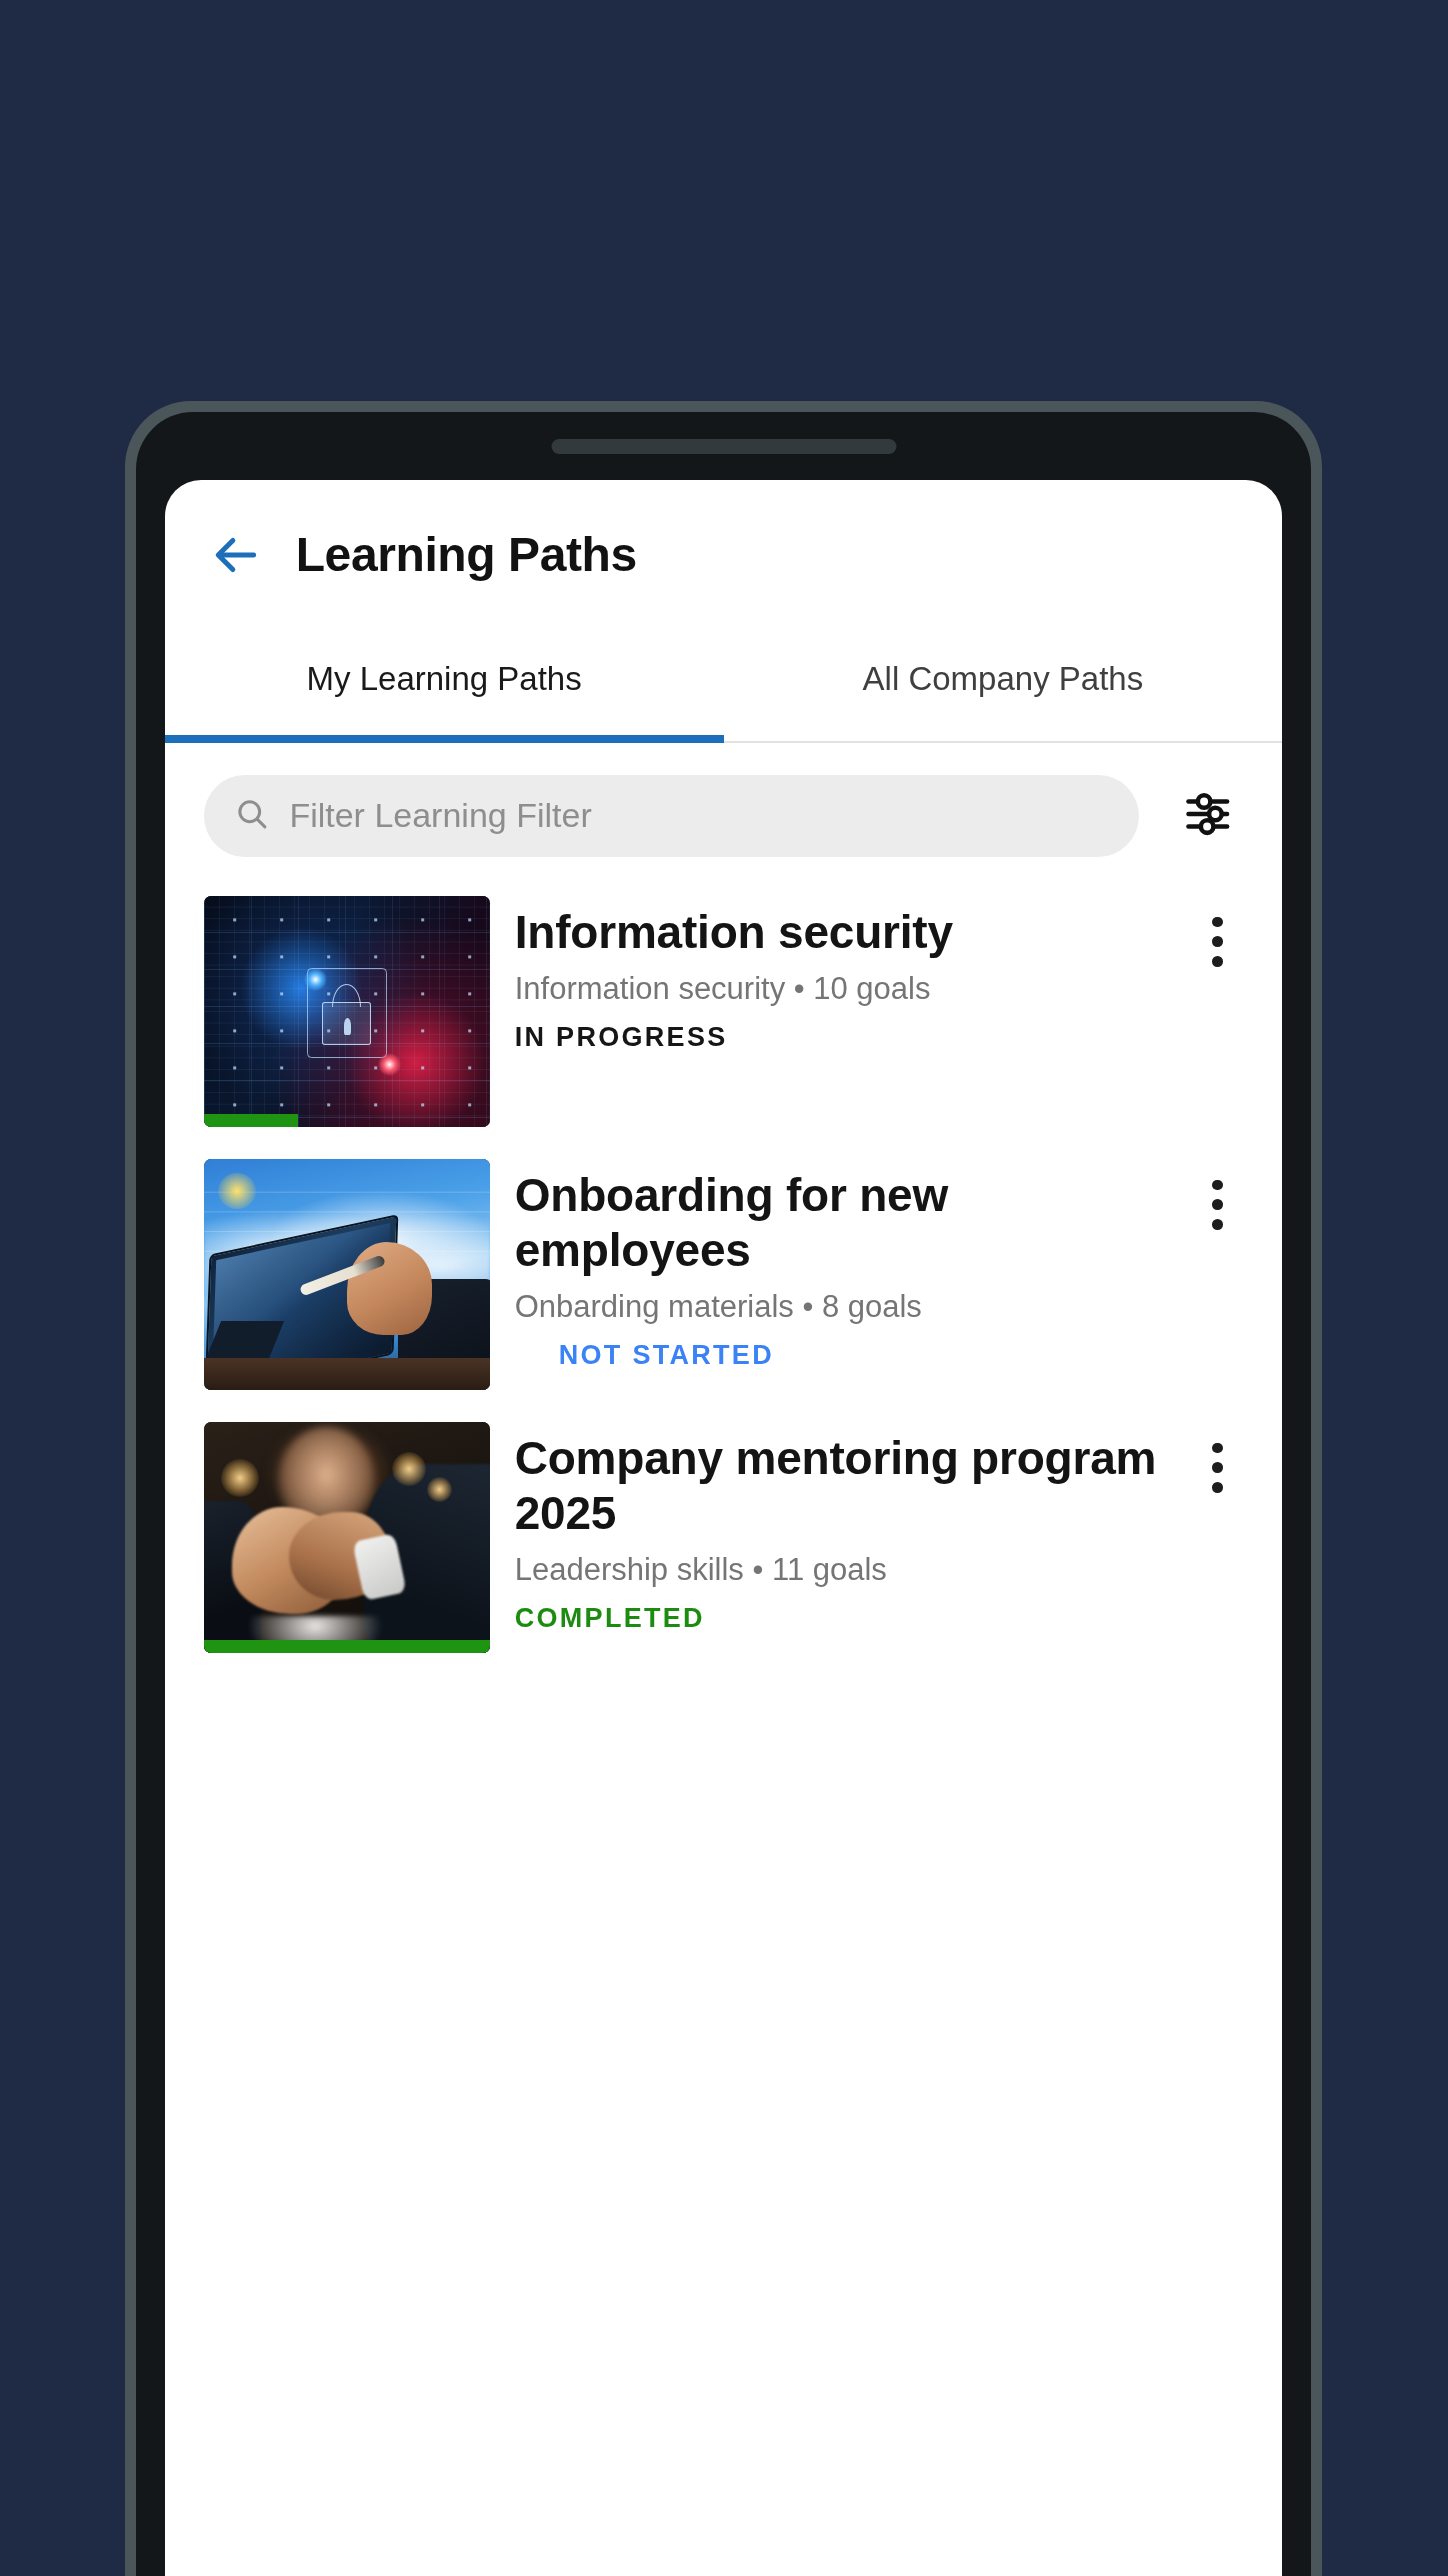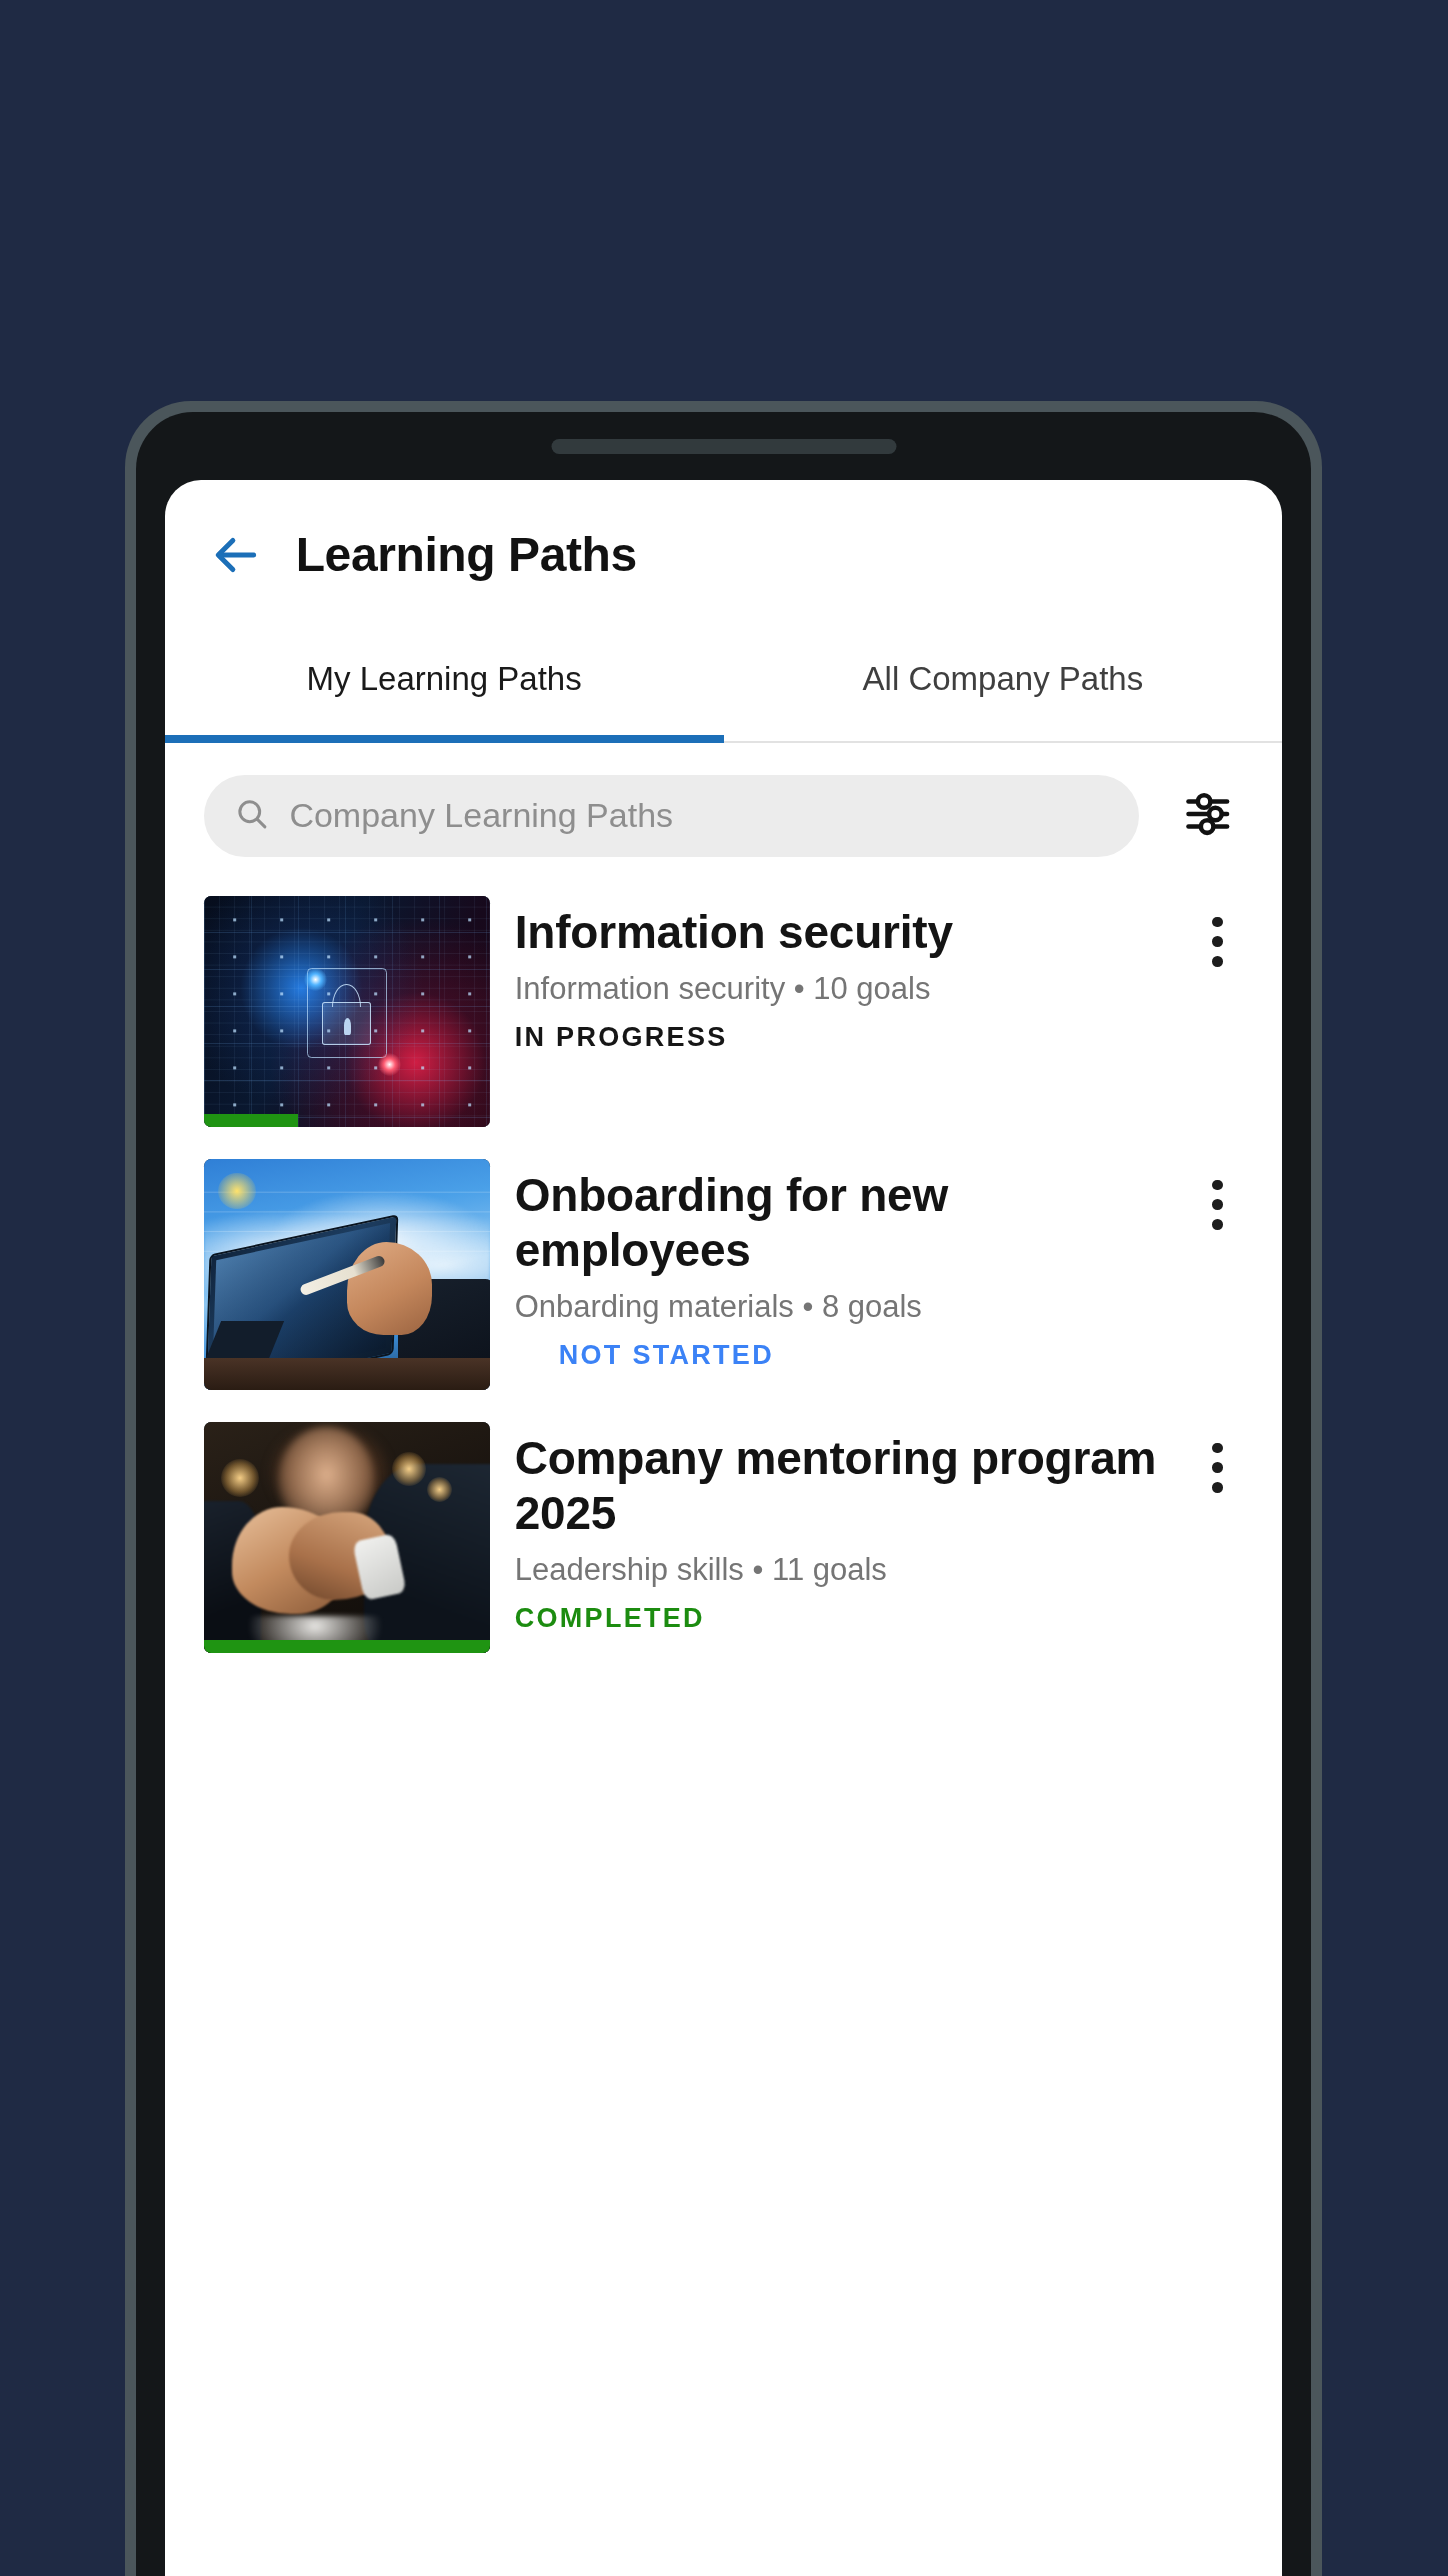--- a/index.html
+++ b/index.html
@@ -466,21 +466,21 @@
         </div>
 
         <div class="search-row">
           <div class="search-field">
             <span class="search-icon">
               <svg width="36" height="36" viewBox="0 0 24 24" fill="none" stroke="#8e8e8e" stroke-width="2" stroke-linecap="round">
                 <circle cx="10.5" cy="10.5" r="6.6"></circle>
                 <line x1="15.4" y1="15.4" x2="20.6" y2="20.6"></line>
               </svg>
             </span>
-            <span class="search-placeholder">Company Learning Paths</span>
+            <span class="search-placeholder">Filter Learning Filter</span>
           </div>
           <div class="filter-button">
             <span>
               <svg width="52" height="52" viewBox="0 0 24 24" fill="none" stroke="#111111" stroke-width="2.1" stroke-linecap="round">
                 <line x1="3" y1="6.2" x2="20.8" y2="6.2"></line>
                 <circle cx="10.2" cy="6.2" r="2.9" fill="#ffffff"></circle>
                 <line x1="3" y1="12" x2="20.8" y2="12"></line>
                 <circle cx="15.4" cy="12" r="2.9" fill="#ffffff"></circle>
                 <line x1="3" y1="17.8" x2="20.8" y2="17.8"></line>
                 <circle cx="11.6" cy="17.8" r="2.9" fill="#ffffff"></circle>

